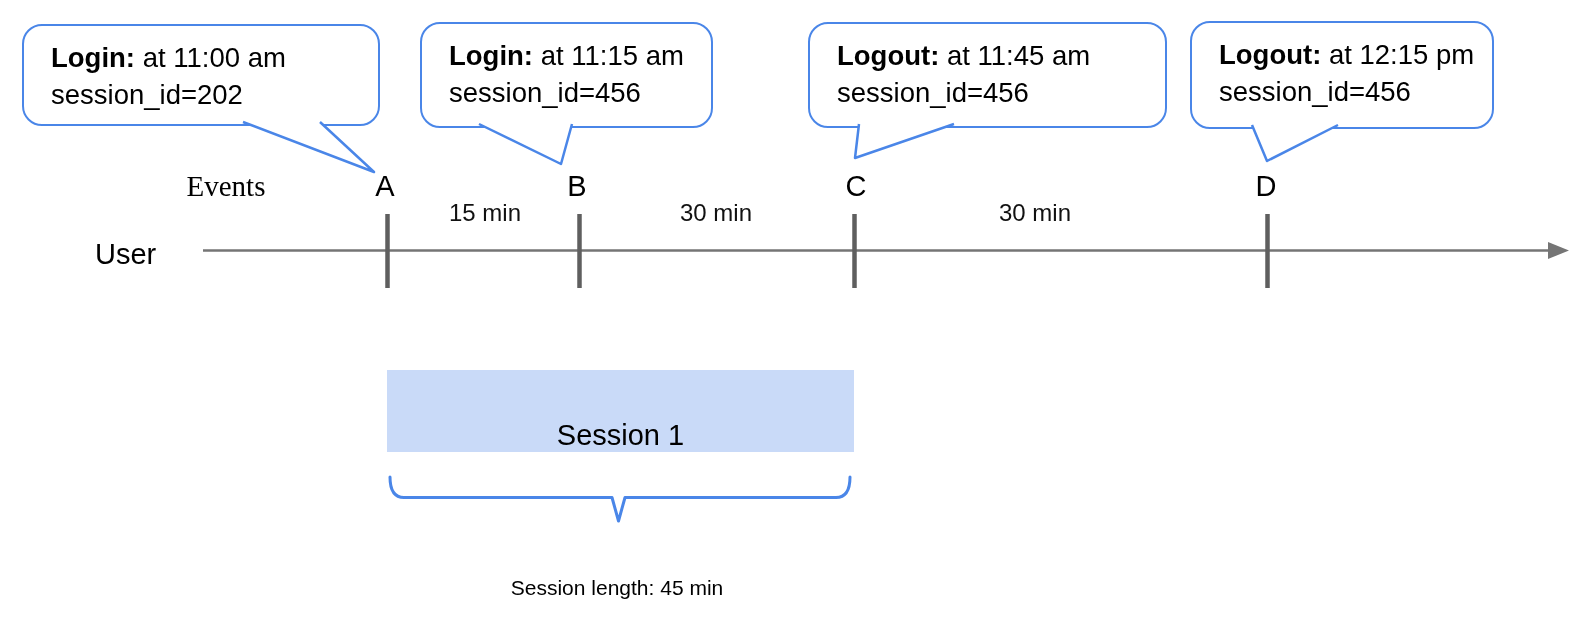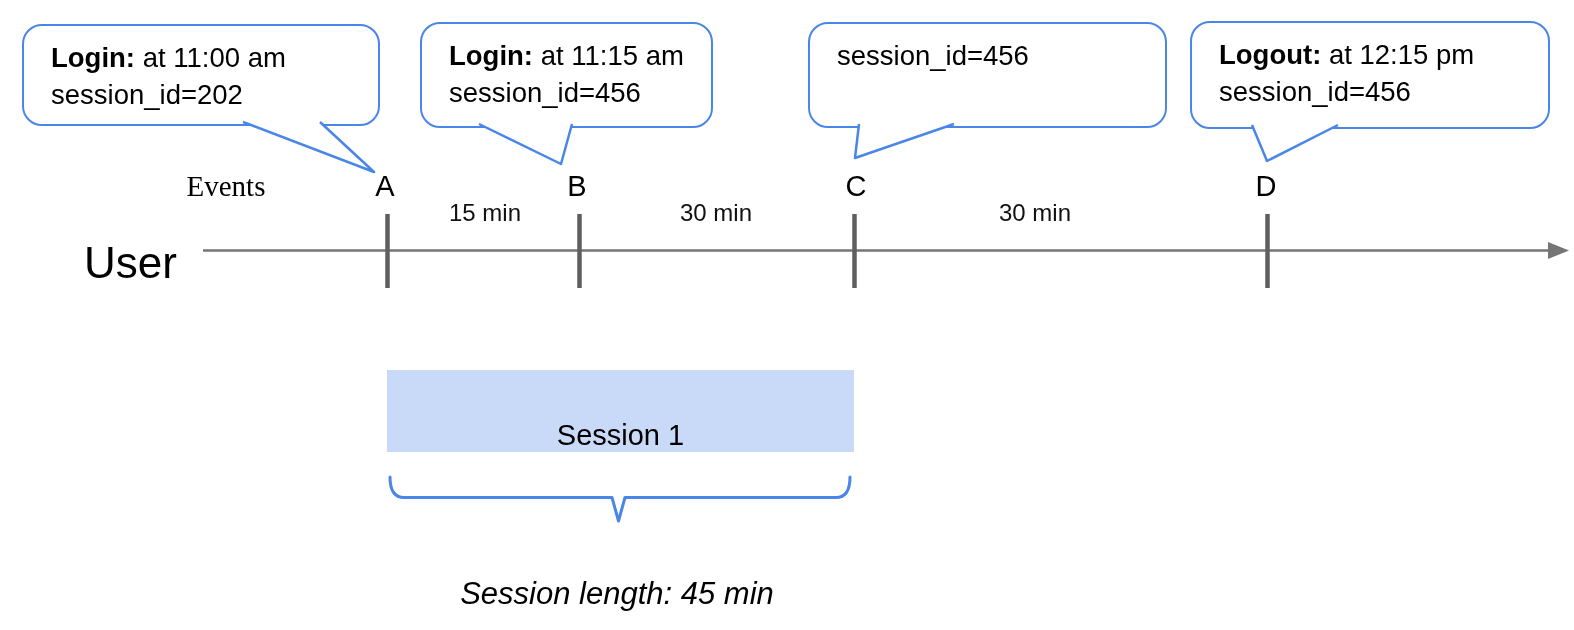--- a/index.html
+++ b/index.html
@@ -11,47 +11,48 @@
     position:absolute;background:#fff;border:2.5px solid #4a86e8;border-radius:20px;
     box-sizing:border-box;font-size:27.5px;line-height:37px;padding:13px 8px 12px 27px;
     z-index:1;white-space:nowrap;
   }
   .bubble .b{font-weight:700;}
   #overlay{position:absolute;left:0;top:0;z-index:2;pointer-events:none;}
   .lbl{position:absolute;z-index:3;white-space:nowrap;}
   .events-label{left:226px;top:170px;font-size:29px;transform:translateX(-50%);font-family:Liberation Serif, serif;}
   .marker{top:170px;font-size:29px;transform:translateX(-50%);}
   .interval{top:199px;font-size:24px;transform:translateX(-50%);color:#111;}
-  .user-label{left:84px;top:238px;font-size:44px;}
+  .user-label{left:95px;top:238px;font-size:29px;}
   .session-bar{
     position:absolute;left:387px;top:370px;width:467px;height:82px;background:#c9daf8;
     display:flex;align-items:flex-end;justify-content:center;font-size:29px;z-index:1;
   }
-  .session-length{left:617px;top:576px;font-size:31px;transform:translateX(-50%);font-style:italic;}
+  .session-length{left:617px;top:576px;font-size:21px;transform:translateX(-50%);}
 </style>
 </head>
 <body>
 
 <div id="canvas">
 
   <div class="bubble" style="left:22px;top:24px;width:358px;height:102px;">
     <div><span class="b">Login:</span><span> at 11:00 am</span></div>
     <div>session_id=202</div>
   </div>
 
   <div class="bubble" style="left:420px;top:22px;width:293px;height:106px;">
     <div><span class="b">Login:</span><span> at 11:15 am</span></div>
     <div>session_id=456</div>
   </div>
 
   <div class="bubble" style="left:808px;top:22px;width:359px;height:106px;">
+    <div><span class="b">Logout:</span><span> at 11:45 am</span></div>
     <div>session_id=456</div>
   </div>
 
-  <div class="bubble" style="left:1190px;top:21px;width:360px;height:108px;">
+  <div class="bubble" style="left:1190px;top:21px;width:304px;height:108px;">
     <div><span class="b">Logout:</span><span> at 12:15 pm</span></div>
     <div>session_id=456</div>
   </div>
 
   <svg id="overlay" width="1574" height="630" viewBox="0 0 1574 630">
 
     <path d="M 243,122 L 374,172 L 320,122" fill="#ffffff" stroke="#4a86e8" stroke-width="2.5" stroke-linejoin="round"></path>
     <path d="M 479,124 L 561,164 L 572,124" fill="#ffffff" stroke="#4a86e8" stroke-width="2.5" stroke-linejoin="round"></path>
     <path d="M 859,124 L 855,158 L 954,124" fill="#ffffff" stroke="#4a86e8" stroke-width="2.5" stroke-linejoin="round"></path>
     <path d="M 1252,125 L 1267,161 L 1338,125" fill="#ffffff" stroke="#4a86e8" stroke-width="2.5" stroke-linejoin="round"></path>

